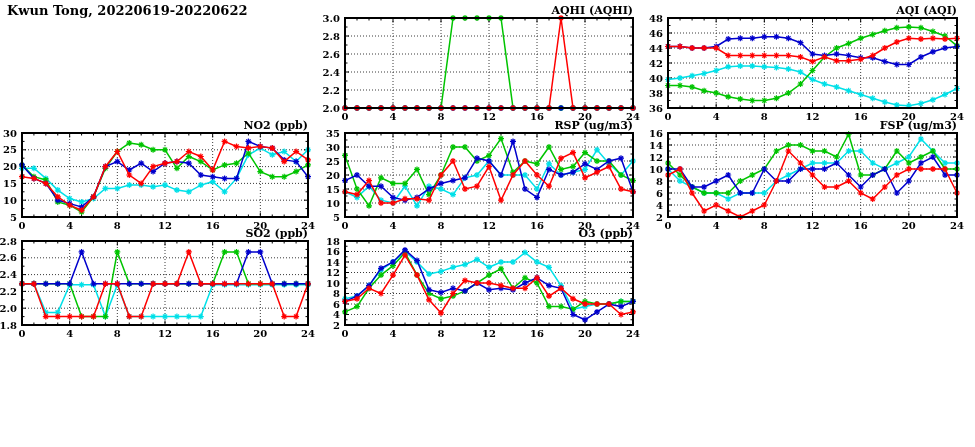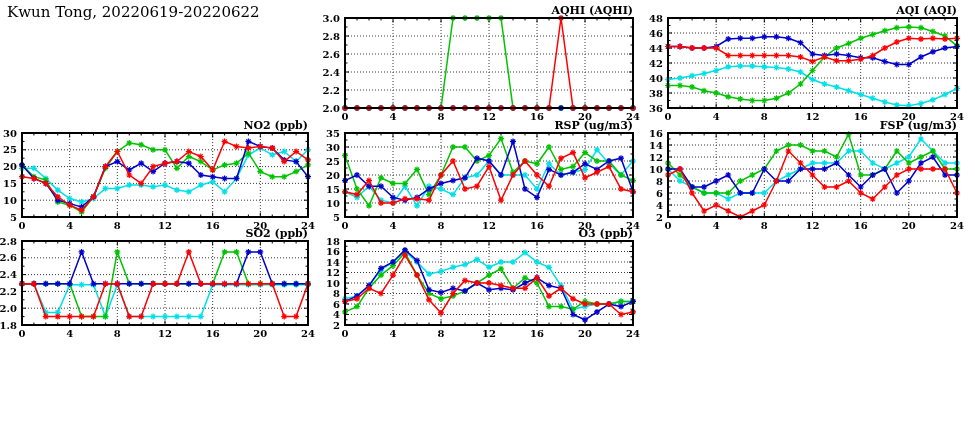--- a/index.html
+++ b/index.html
@@ -3,21 +3,21 @@
 <meta charset="utf-8">
 <style>
   html,body{margin:0;padding:0}
   body{
     width:975px;height:447px;position:relative;overflow:hidden;
     background:#ffffff;color:#000;
     font-family:"DejaVu Serif",serif;
   }
   #page-title{
     position:absolute;left:7px;top:3px;
-    font-size:15px;font-weight:normal;white-space:nowrap;
+    font-size:13px;font-weight:bold;white-space:nowrap;
   }
   #charts-svg{position:absolute;left:0;top:0}
   #charts-svg text{font-family:"DejaVu Serif",serif;font-weight:bold;fill:#000}
 </style>
 </head>
 <body>
 
 <div id="page-title">Kwun Tong, 20220619-20220622</div>
 <svg id="charts-svg" width="975" height="447" viewBox="0 0 975 447">
     <g>

